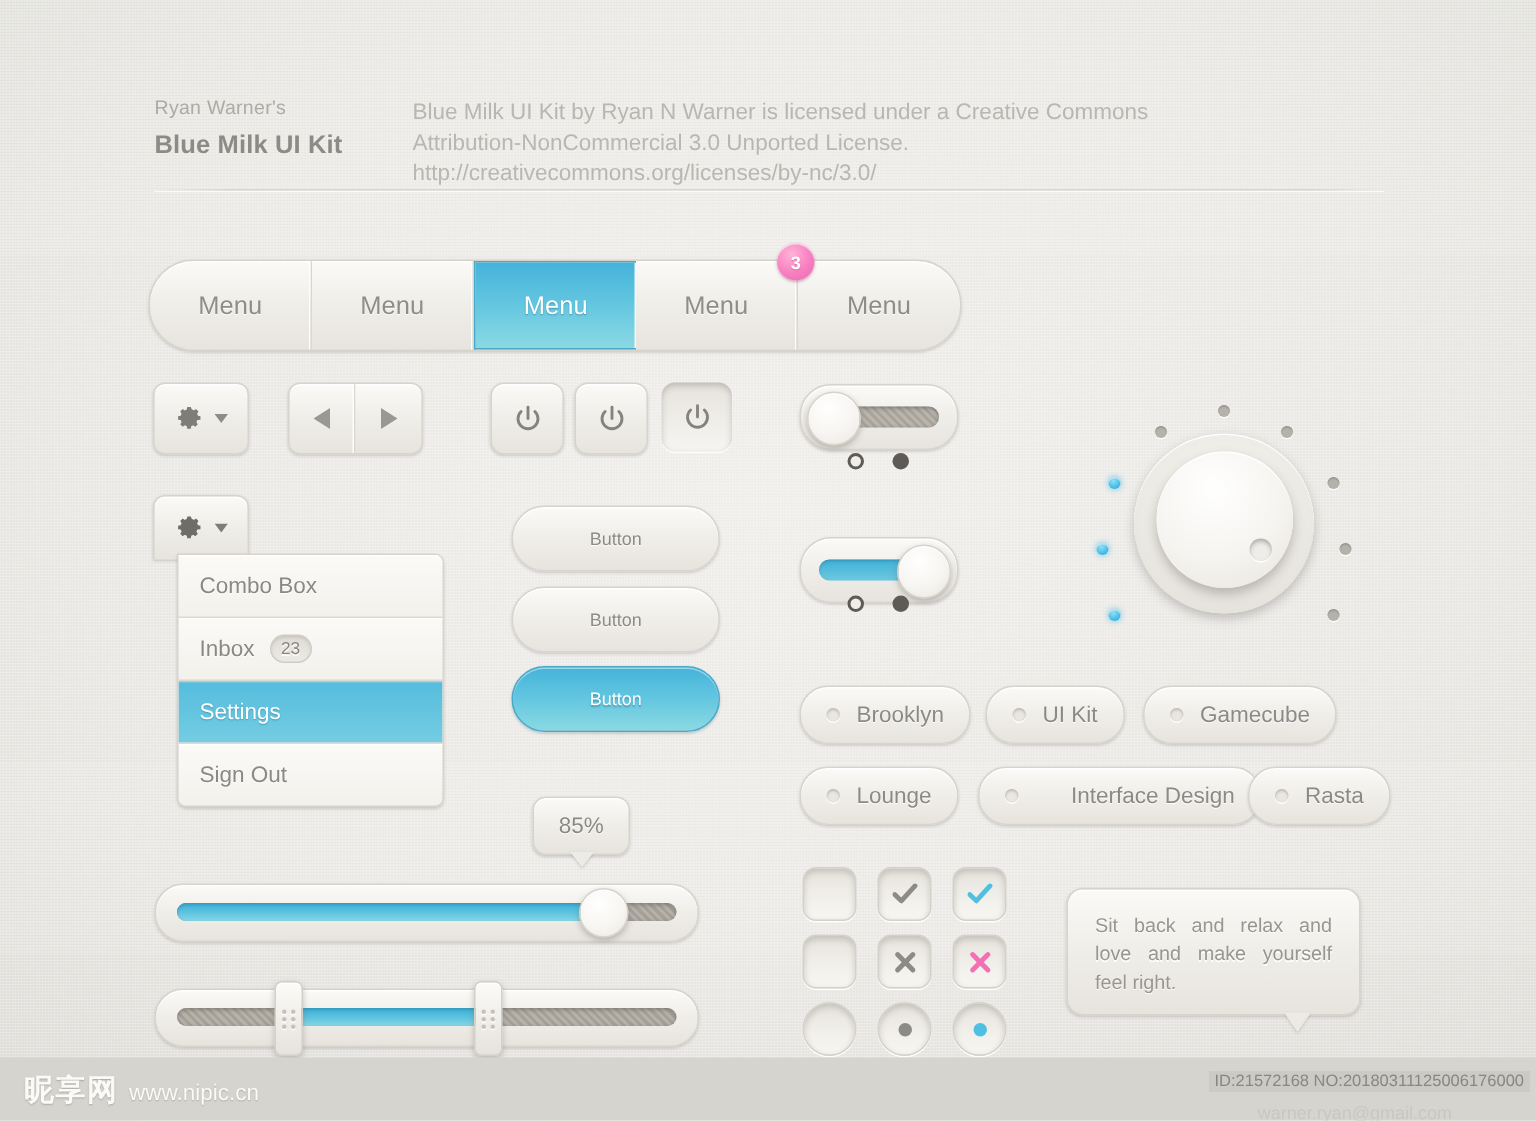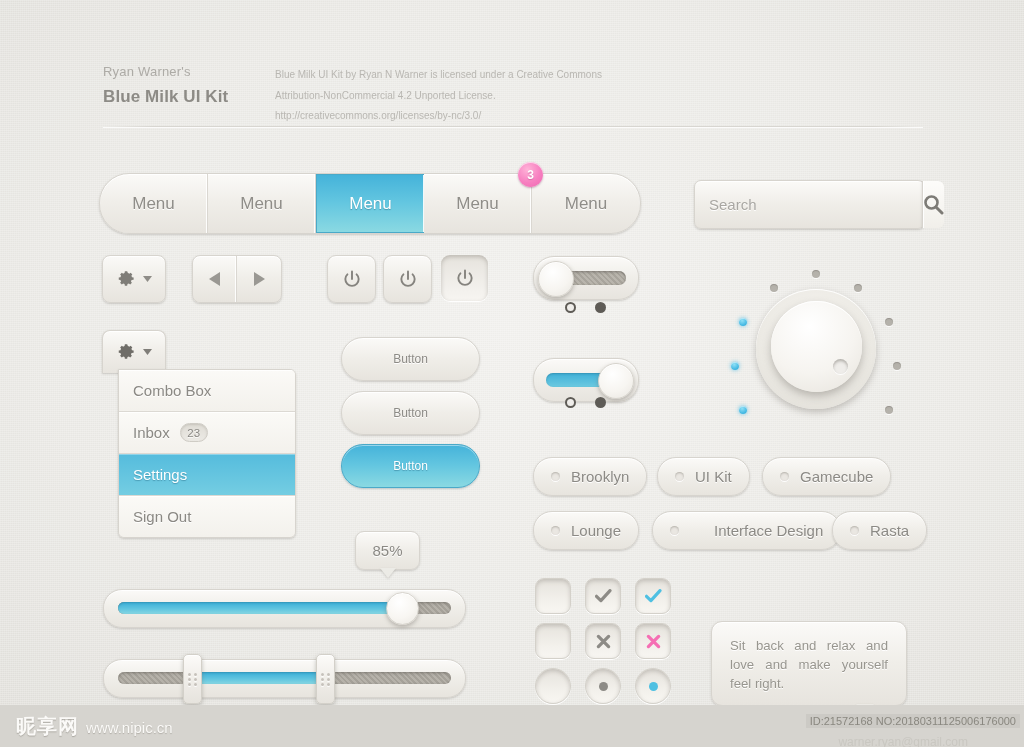--- a/index.html
+++ b/index.html
@@ -19,21 +19,21 @@
     background-image:
       repeating-linear-gradient(0deg, rgba(255,255,255,.35) 0 1px, rgba(0,0,0,.012) 1px 2px),
       repeating-linear-gradient(90deg, rgba(255,255,255,.22) 0 1px, rgba(0,0,0,.012) 1px 2px);
   }
 
   
   .hdr{position:absolute;left:103px;top:64px;width:820px;}
   .hdr-left{position:absolute;left:0;top:0;width:165px;}
   .hdr-sub{font-size:13px;color:#adaba6;letter-spacing:.2px;}
   .hdr-title{font-size:17px;font-weight:bold;color:#8d8b86;margin-top:8px;letter-spacing:.1px;}
-  .hdr-right{position:absolute;left:172px;top:1px;font-size:10px;color:#b9b7b2;line-height:20.5px;}
+  .hdr-right{position:absolute;left:172px;top:1px;font-size:15px;color:#b9b7b2;line-height:20.5px;}
   .hdr-rule{position:absolute;left:0;top:62px;width:820px;height:1px;
     background:linear-gradient(90deg,rgba(255,255,255,0) 0%, #d8d6d1 6%, #d8d6d1 94%, rgba(255,255,255,0) 100%);
     box-shadow:0 1px 0 rgba(255,255,255,.8);}
 
   
   .srf{
     background:linear-gradient(180deg,#fbfaf8 0%,#f0eee9 48%,#e7e4de 100%);
     border:1px solid #d7d4ce;
     box-shadow:0 1px 2px rgba(120,116,108,.30), inset 0 1px 0 rgba(255,255,255,.95);
   }
@@ -217,21 +217,21 @@
   .cbx.ci{border-radius:50%;}
   .cbx.inset{
     background:linear-gradient(180deg,#e6e3dd 0%,#f3f1ec 65%,#f8f6f2 100%);
     border:1px solid #d4d1ca;
     box-shadow:inset 0 2px 4px rgba(120,116,108,.33), 0 1px 0 rgba(255,255,255,.95);
   }
   .rad-dot{width:9px;height:9px;border-radius:50%;}
 
   
   .bubble{
-    position:absolute;left:711px;top:621px;width:196px;height:85px;border-radius:11px;
+    position:absolute;left:711px;top:592px;width:196px;height:85px;border-radius:11px;
     padding:14px 18px;box-sizing:border-box;
     font-size:13.2px;line-height:19px;color:#98968f;text-shadow:0 1px 0 #fff;
     text-align:justify;
   }
   .bubble:after{
     content:"";position:absolute;right:32px;bottom:-12px;width:0;height:0;
     border-left:9px solid transparent;border-right:9px solid transparent;border-top:13px solid #eceae5;
     filter:drop-shadow(0 1px 1px rgba(120,116,108,.28));
   }
 
@@ -251,21 +251,21 @@
 <div class="stage">
   <div class="noise"></div>
 
   <div class="hdr">
     <div class="hdr-left">
       <div class="hdr-sub">Ryan Warner's</div>
       <div class="hdr-title">Blue Milk UI Kit</div>
     </div>
     <div class="hdr-right">
       <div>Blue Milk UI Kit by Ryan N Warner is licensed under a Creative Commons</div>
-      <div>Attribution-NonCommercial 4.2 Unported License.</div>
+      <div>Attribution-NonCommercial 3.0 Unported License.</div>
       <div>http://creativecommons.org/licenses/by-nc/3.0/</div>
     </div>
     <div class="hdr-rule"></div>
   </div>
 
   <div class="menubar srf">
     <div class="menu-item">
       <span>Menu</span>
     </div>
     <div class="menu-item">
@@ -276,29 +276,20 @@
     </div>
     <div class="menu-item">
       <span>Menu</span>
       <span class="badge">3</span>
     </div>
     <div class="menu-item">
       <span>Menu</span>
     </div>
   </div>
 
-  <div class="search srf">
-    <input class="search-input" type="text" placeholder="Search" style="">
-    <div class="search-btn">
-      <svg width="21" height="21" viewBox="0 0 21 21">
-        <circle cx="8.5" cy="8.5" r="6" fill="none" stroke="#7d7b76" stroke-width="2.6"></circle>
-        <line x1="13.2" y1="13.2" x2="19" y2="19" stroke="#7d7b76" stroke-width="3" stroke-linecap="round"></line>
-      </svg>
-    </div>
-  </div>
 
   <div class="gear-btn srf">
     <svg width="21" height="21" viewBox="0 0 24 24">
       <path fill="#7f7d78" d="M12 8.2a3.8 3.8 0 100 7.6 3.8 3.8 0 000-7.6zm0 5.6a1.8 1.8 0 110-3.6 1.8 1.8 0 010 3.6z"></path>
       <path fill="#7f7d78" d="M20.5 13.6v-3.2l-2.3-.4a6.6 6.6 0 00-.8-1.9l1.3-1.9-2.3-2.3-1.9 1.3a6.6 6.6 0 00-1.9-.8L11.6 2H8.4l-.4 2.4c-.67.18-1.3.45-1.9.8L4.2 3.9 1.9 6.2l1.3 1.9c-.35.6-.62 1.23-.8 1.9L0 10.4v3.2l2.4.4c.18.67.45 1.3.8 1.9l-1.3 1.9 2.3 2.3 1.9-1.3c.6.35 1.23.62 1.9.8l.4 2.4h3.2l.4-2.4c.67-.18 1.3-.45 1.9-.8l1.9 1.3 2.3-2.3-1.3-1.9c.35-.6.62-1.23.8-1.9z" transform="translate(2 1) scale(0.83)"></path>
     </svg>
     <svg width="9" height="6" viewBox="0 0 9 6">
       <polygon points="0,0 9,0 4.5,6" fill="#8e8c87"></polygon>
     </svg>
   </div>

